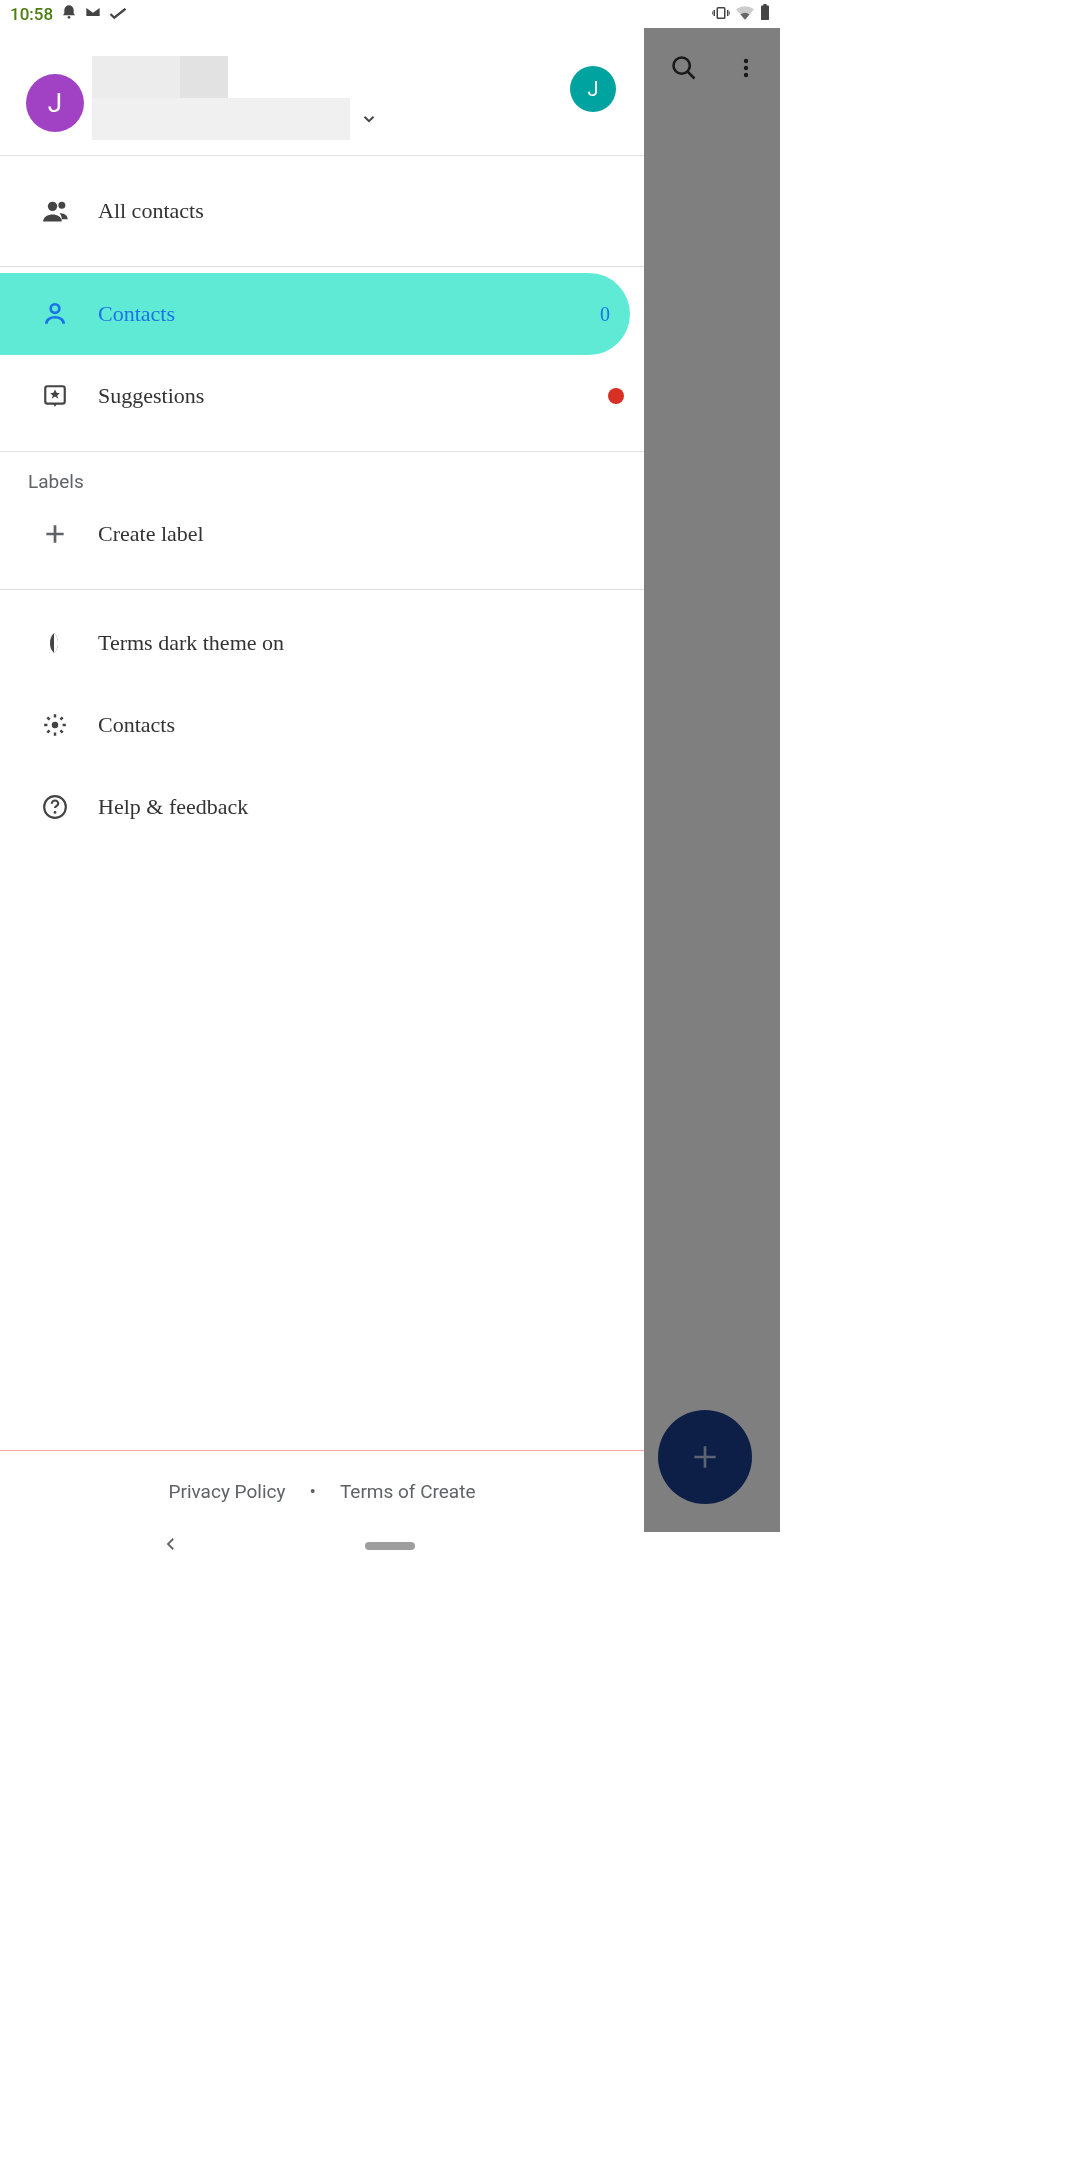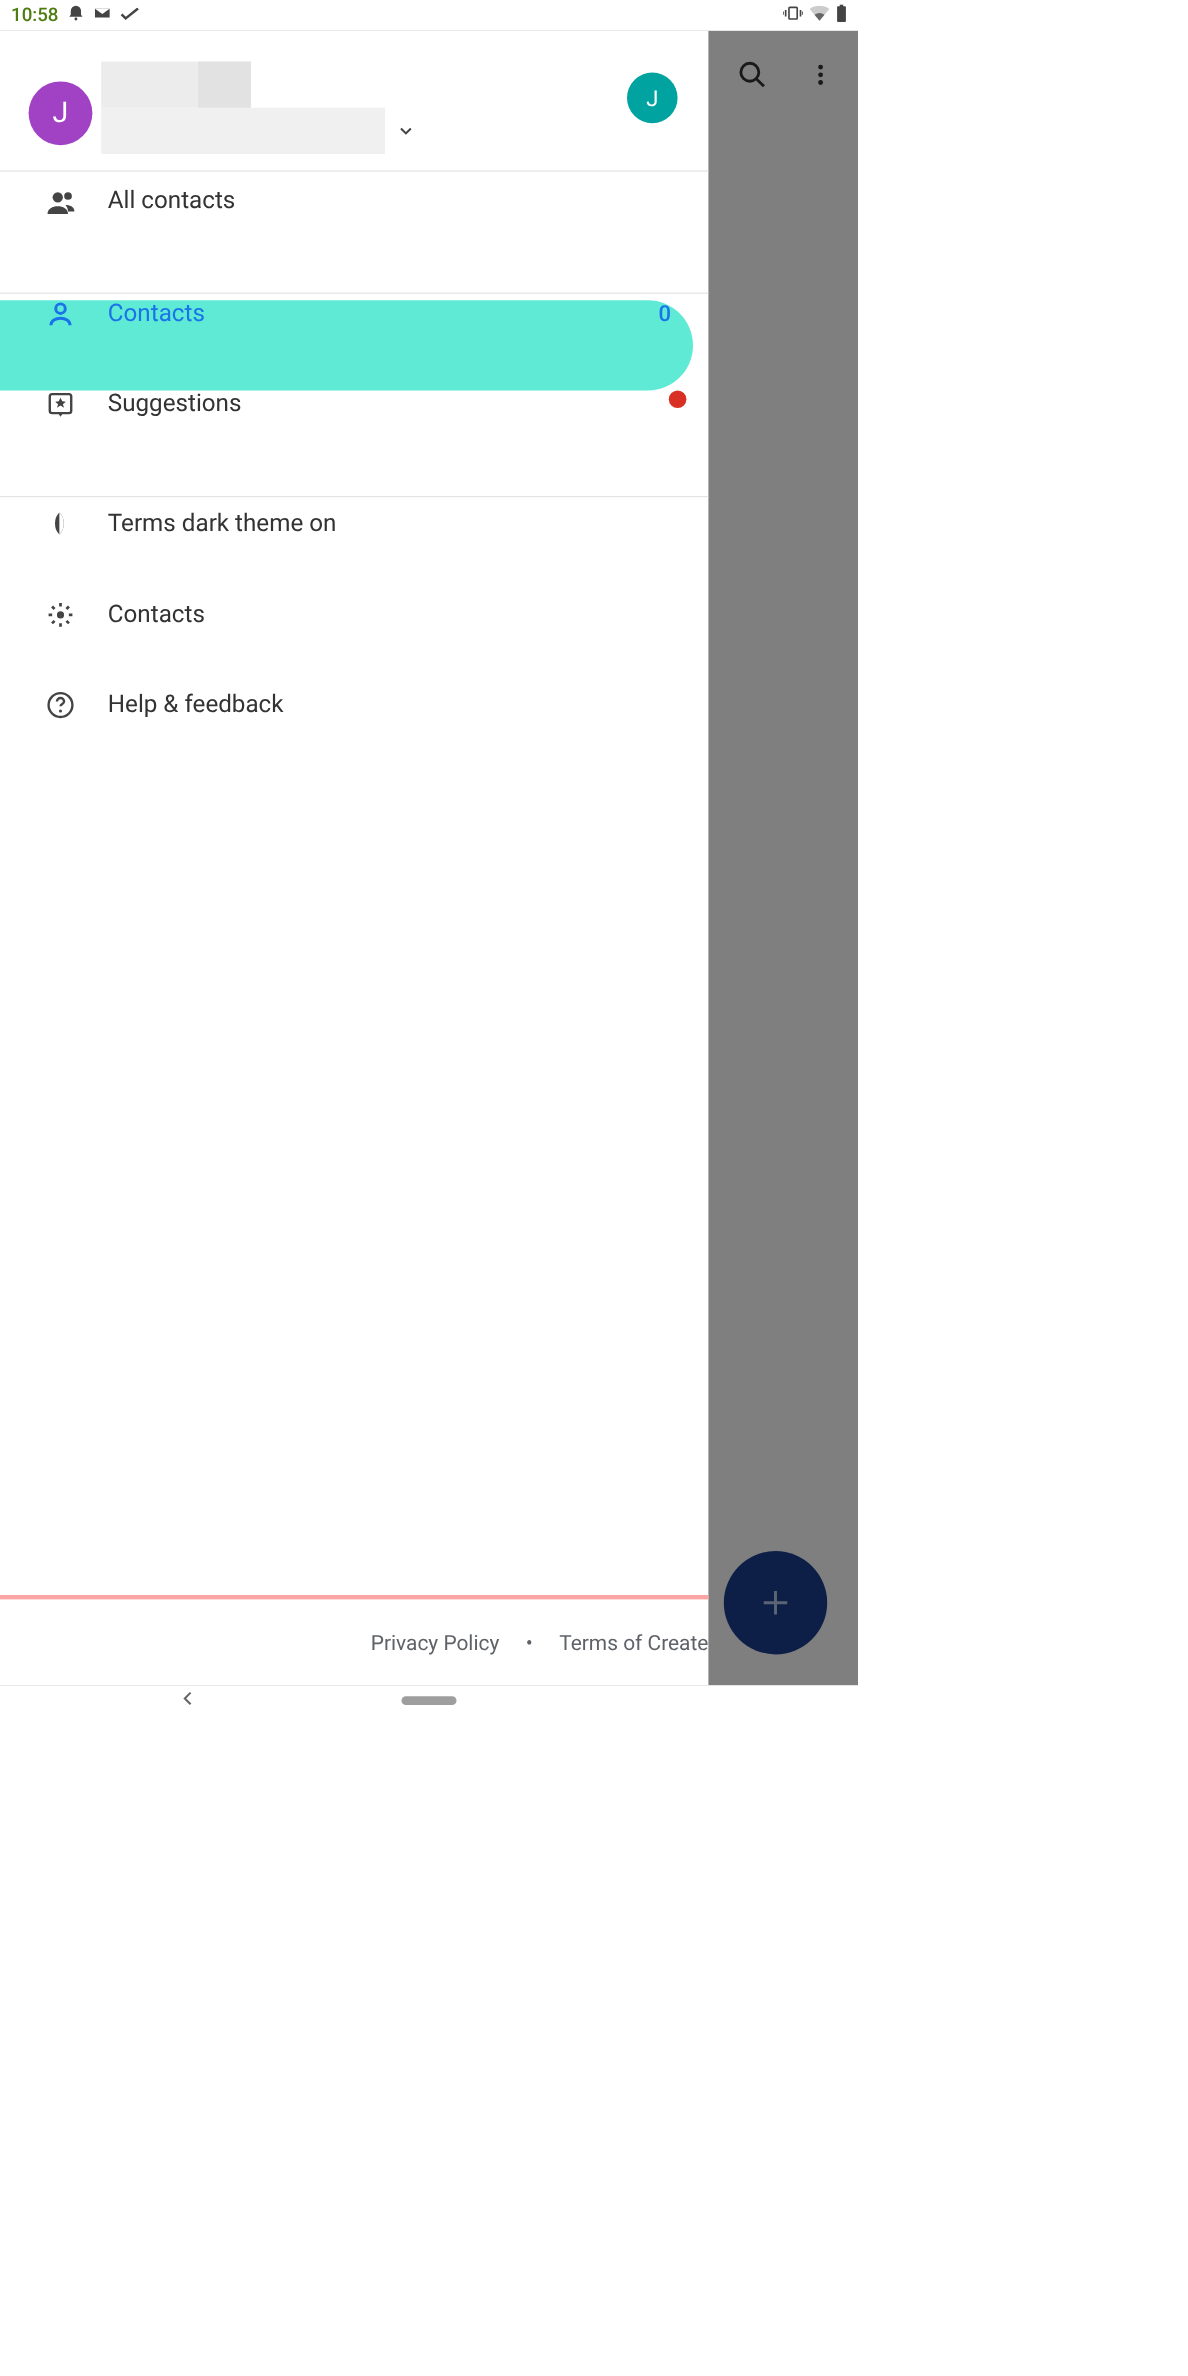--- a/index.html
+++ b/index.html
@@ -28,36 +28,36 @@
   .drawer-header { position: relative; height: 128px; border-bottom: 1px solid #e0e0e0; }
   .avatar-large { position: absolute; left: 26px; top: 46px; width: 58px; height: 58px; border-radius: 50%; background: #a142c5; color: #fff; display: flex; align-items: center; justify-content: center; font-size: 26px; font-weight: 400; }
   .grayblock1 { position: absolute; left: 92px; top: 28px; width: 136px; height: 42px; background: #ececec; }
   .grayblock1b { position: absolute; left: 180px; top: 28px; width: 48px; height: 42px; background: #e2e2e2; }
   .grayblock2 { position: absolute; left: 92px; top: 70px; width: 258px; height: 42px; background: #f0f0f0; }
   .chevron-down { position: absolute; left: 360px; top: 82px; }
   .avatar-small { position: absolute; right: 28px; top: 38px; width: 46px; height: 46px; border-radius: 50%; background: #00a3a0; color: #fff; display: flex; align-items: center; justify-content: center; font-size: 20px; }
   
   .section { border-bottom: 1px solid #e0e0e0; }
   
-  .nav-item { display: flex; align-items: flex-start; height: 82px; padding: 0 20px 0 42px; color: #333; font-size: 22px; }
+  .nav-item { display: flex; align-items: center; height: 82px; padding: 0 20px 0 42px; color: #333; font-size: 22px; font-family: Liberation Serif, serif; }
   .nav-item.selected { background: #5eead4; color: #1a73e8; border-top-right-radius: 42px; border-bottom-right-radius: 42px; margin-right: 14px; }
   .nav-item.selected .nav-icon svg { stroke: #1a73e8; fill: #1a73e8; }
   .nav-icon { width: 56px; display: flex; align-items: center; }
   .nav-label { flex: 1; }
   .nav-count { font-size: 20px; font-weight: 500; }
   .nav-dot { width: 16px; height: 16px; border-radius: 50%; background: #d93025; }
   .all-contacts { padding-top: 14px; padding-bottom: 14px; }
   .contacts-block { padding-top: 6px; padding-bottom: 14px; }
   
   .labels-header { padding: 18px 28px 0 28px; color: #5f6368; font-size: 19px; }
   .labels-block { padding-bottom: 14px; }
   
   .settings-block { padding-top: 12px; }
   
-  .drawer-footer { margin-top: auto; border-top: 4px solid #fca5a5; height: 82px; display: flex; align-items: center; justify-content: flex-end; gap: 24px; color: #5f6368; font-size: 19px; }
+  .drawer-footer { margin-top: auto; border-top: 1px solid #fca5a5; height: 82px; display: flex; align-items: center; justify-content: center; gap: 24px; color: #5f6368; font-size: 19px; }
   .footer-dot { color: #5f6368; }
   
   
   .navbar { height: 28px; width: 780px; display: flex; align-items: center; justify-content: center; position: relative; }
   .navpill { width: 50px; height: 8px; border-radius: 6px; background: #9e9e9e; }
   .navback { position: absolute; left: 162px; }
 </style>
 </head>
 <body>
 
@@ -180,20 +180,31 @@
               <rect x="3" y="3" width="18" height="16" rx="2" fill="none" stroke="#444" stroke-width="2"></rect>
               <path fill="#444" d="M12 6l1.5 3 3 .5-2.5 2 1 3-3-2-3 2 1-3-2.5-2 3-.5z"></path>
               <path fill="#444" d="M10 19l2 3 2-3z"></path>
             </svg>
         </span>
         <span class="nav-label">Suggestions</span>
         <span class="nav-dot"></span>
       </div>
     </div>
 
+    <div class="section labels-block">
+      <div class="labels-header">Labels</div>
+      <div class="nav-item">
+        <span class="nav-icon">
+          <svg width="26" height="26" viewBox="0 0 24 24">
+              <path stroke="#5f6368" stroke-width="2.5" d="M12 4v16M4 12h16"></path>
+            </svg>
+        </span>
+        <span class="nav-label">Create label</span>
+      </div>
+    </div>
 
     <div class="settings-block">
       <div class="nav-item">
         <span class="nav-icon">
           <svg width="24" height="24" viewBox="0 0 24 24">
               <path fill="#444" d="M12 2C9 5 8 8 8 12s1 7 4 10c3-3 4-6 4-10s-1-7-4-10z"></path>
               <path fill="#fff" d="M12 2v20c3-3 4-6 4-10s-1-7-4-10z"></path>
             </svg>
         </span>
         <span class="nav-label">Terms dark theme on</span>

